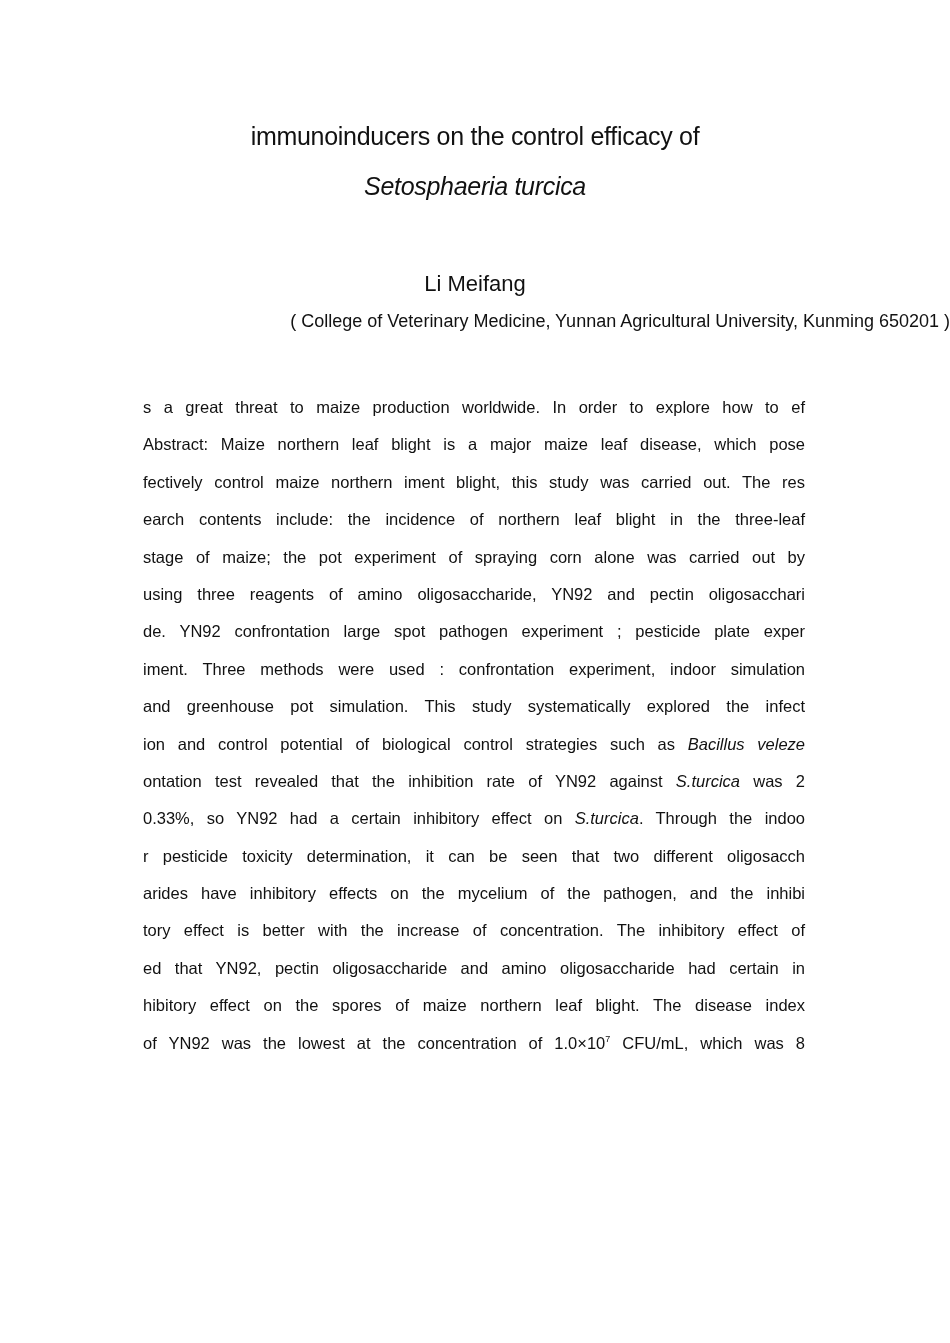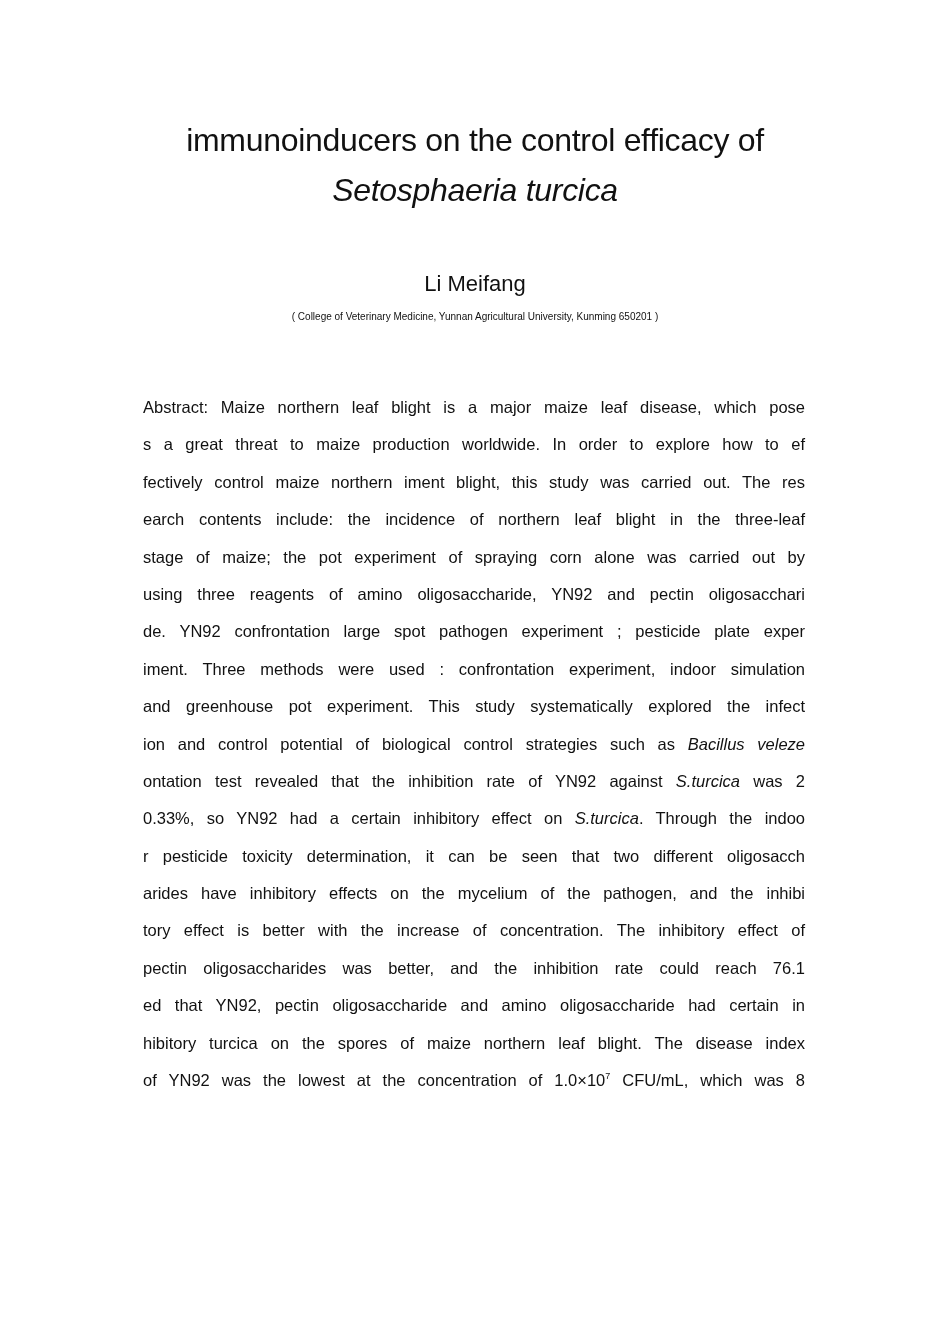--- a/index.html
+++ b/index.html
@@ -1,52 +1,51 @@
 <!DOCTYPE html>
 <html><head>
   <meta charset="utf-8">
   <style>
     html, body { margin: 0; padding: 0; background: #ffffff; }
     body { width: 950px; height: 1343px; position: relative; overflow: hidden;
            font-family: "Liberation Sans", "DejaVu Sans", sans-serif; color: #111111; }
     .title { position: absolute; left: 0; width: 950px; text-align: center;
-             font-size: 32px; letter-spacing: -0.3px; color: #111; }
+             font-size: 25px; letter-spacing: -0.3px; color: #111; }
     .title1 { top: 122px; }
     .title2 { top: 172px; font-style: italic; }
     .author { position: absolute; top: 271px; left: 0; width: 950px; text-align: center; font-size: 22px; }
-    .affil { position: absolute; top: 311px; left: 0; width: 950px; text-align: center; font-size: 10px; }
+    .affil { position: absolute; top: 311px; left: 0; width: 950px; text-align: right; font-size: 18px; }
     .abstract { position: absolute; left: 143px; width: 662px; top: 395px; }
     .line { height: 37.4px; line-height: 24px; font-size: 16.5px; text-align: justify;
             text-align-last: justify; white-space: nowrap; overflow: visible; }
     .line.last { text-align-last: justify; }
     .label { font-weight: normal; }
     em { font-style: italic; }
     sup { font-size: 9px; vertical-align: 7px; line-height: 0; }
   </style>
 </head>
 <body>
 
 <div class="title title1">immunoinducers on the control efficacy of</div>
 <div class="title title2">Setosphaeria turcica</div>
 <div class="author">Li Meifang</div>
 <div class="affil">( College of Veterinary Medicine, Yunnan Agricultural University, Kunming 650201 )</div>
 
 <div class="abstract">
+  <div class="line">s a great threat to maize production worldwide. In order to explore how to ef</div>
   <div class="line"><span class="label">Abstract:</span><span> Maize northern leaf blight is a major maize leaf disease, which pose</span></div>
-  <div class="line">s a great threat to maize production worldwide. In order to explore how to ef</div>
   <div class="line">fectively control maize northern iment blight, this study was carried out. The res</div>
   <div class="line">earch contents include: the incidence of northern leaf blight in the three-leaf</div>
   <div class="line">stage of maize; the pot experiment of spraying corn alone was carried out by</div>
   <div class="line"> using three reagents of amino oligosaccharide, YN92 and pectin oligosacchari</div>
   <div class="line">de. YN92 confrontation large spot pathogen experiment ; pesticide plate exper</div>
   <div class="line">iment. Three methods were used : confrontation experiment, indoor simulation</div>
-  <div class="line"> and greenhouse pot experiment. This study systematically explored the infect</div>
+  <div class="line"> and greenhouse pot simulation. This study systematically explored the infect</div>
   <div class="line"><span>ion and control potential of biological control strategies such as </span><em>Bacillus veleze</em></div>
   <div class="line"><span>ontation test revealed that the inhibition rate of YN92 against </span><em>S.turcica</em><span> was 2</span></div>
   <div class="line"><span>0.33%, so YN92 had a certain inhibitory effect on </span><em>S.turcica</em><span>. Through the indoo</span></div>
   <div class="line">r pesticide toxicity determination, it can be seen that two different oligosacch</div>
   <div class="line">arides have inhibitory effects on the mycelium of the pathogen, and the inhibi</div>
   <div class="line">tory effect is better with the increase of concentration. The inhibitory effect of</div>
-  <div class="line"> pectin oligosaccharides was better, and the inhibition rate could reach 76.1</div>
   <div class="line">ed that YN92, pectin oligosaccharide and amino oligosaccharide had certain in</div>
-  <div class="line">hibitory turcica on the spores of maize northern leaf blight. The disease index</div>
+  <div class="line">hibitory effect on the spores of maize northern leaf blight. The disease index</div>
   <div class="line last"><span>of YN92 was the lowest at the concentration of 1.0×10</span><sup>7</sup><span> CFU/mL, which was 8</span></div>
 </div>
 
 </body></html>

